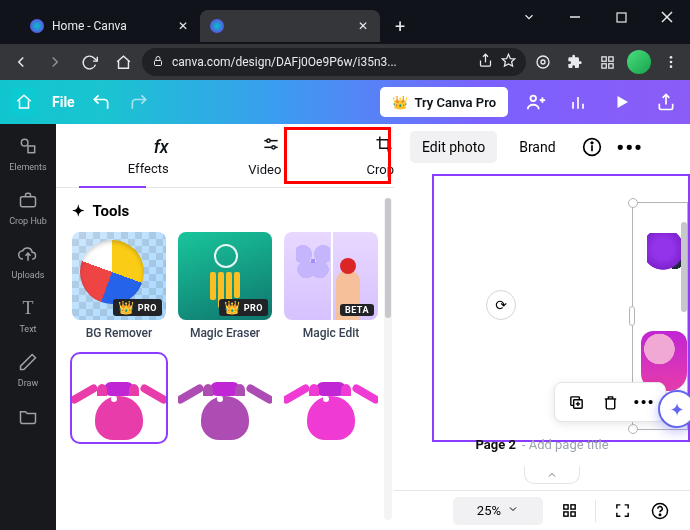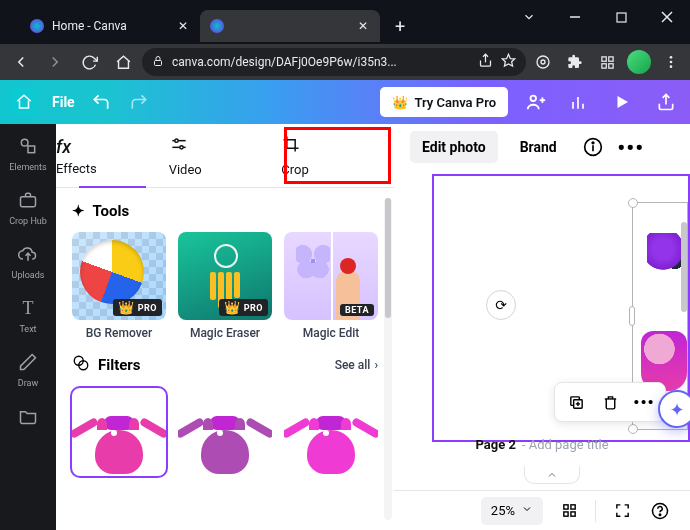--- a/index.html
+++ b/index.html
@@ -37,21 +37,21 @@
 .bar-ic { width: 28px; height: 28px; display:flex;align-items:center;justify-content:center;color:#fff; }
 .play-btn { width: 32px; height: 32px; display:flex;align-items:center;justify-content:center;color:#fff; }
 
 
 .main { display: flex; height: calc(530px - 44px - 36px - 44px); }
 .rail { width: 56px; background: #17191d; display: flex; flex-direction: column; align-items:center; padding-top: 10px; gap: 16px; color: #a1a1aa; font-size: 9px; }
 .rail-item { display:flex; flex-direction:column; align-items:center; gap:4px; }
 .rail-item .ic { width: 24px; height: 24px; display:flex;align-items:center;justify-content:center; font-size:18px; }
 .panel { width: 338px; background:#fff; display:flex; flex-direction:column; box-shadow: 1px 0 0 #e5e5e5; }
 .panel-tabs { display:flex; height: 64px; border-bottom: 1px solid #e5e5e5; }
-.ptab { flex:1; display:flex; flex-direction:column; align-items:flex-start; justify-content:center; gap:4px; font-size:13px; color:#0e1318; position:relative; }
+.ptab { flex:1; display:flex; flex-direction:column; align-items:flex-end; justify-content:center; gap:4px; font-size:13px; color:#0e1318; position:relative; }
 .ptab .ic { font-size:18px; font-style: italic; font-weight:500; }
 .ptab.active::after { content:""; position:absolute; left:20%; right:20%; bottom:-1px; height:2px; background:#8b3dff; }
 .ptab.highlight { outline: 3px solid #f00; outline-offset: -6px; }
 .panel-body { flex:1; overflow:hidden; padding: 14px 16px 0; position: relative; }
 .section-h { display:flex; align-items:center; gap:8px; font-size:15px; font-weight:700; margin-bottom:12px; }
 .section-h .see-all { margin-left:auto; font-size:12px; font-weight:500; color:#374151; display:flex;align-items:center;gap:4px; }
 .tools-row { display:flex; gap:12px; margin-bottom:14px; }
 .tool-card { width: 94px; display:flex; flex-direction:column; align-items:center; gap:6px; }
 .tool-thumb { width:94px; height:88px; border-radius:8px; position:relative; overflow:hidden; }
 .tool-thumb.bg1 { background: repeating-conic-gradient(#e5e5e5 0 25%, #fff 0 50%) 0 0/14px 14px, linear-gradient(135deg,#cfe8ff,#a7d8ff); background-blend-mode: multiply, normal; }
@@ -79,21 +79,21 @@
 .m-arm.l{left:-10px; transform:rotate(-30deg);} .m-arm.r{right:-10px; transform:rotate(30deg);}
 .m-tuft { width:30px;height:14px;background:#c026d3;border-radius:8px;position:absolute;top:12px;left:25px; }
 .f2 .m-body, .f2 .m-ear, .f2 .m-arm { filter: hue-rotate(-20deg) saturate(.7); }
 .f3 .m-body, .f3 .m-ear, .f3 .m-arm { filter: sepia(.2) saturate(1.6) hue-rotate(-10deg); }
 .panel-scroll { position:absolute; right:2px; top:10px; bottom:10px; width:8px; background:#f4f4f5; border-radius:4px; }
 .panel-knob { position:absolute; top:0; left:1px; width:6px; height:120px; background:#c7c7cc; border-radius:4px; }
 
 
 .canvas-area { flex:1; display:flex; flex-direction:column; background:#fff; position:relative; }
 .canvas-toolbar { height: 46px; display:flex; align-items:center; gap:10px; padding: 0 16px; }
-.ct-btn { height:32px; padding:0 12px; background:#f1f1f3; border-radius:5px; font-size:14px; font-weight:700; display:flex;align-items:center; }
+.ct-btn { height:32px; padding:0 12px; background:#f1f1f3; border-radius:5px; font-size:14px; font-weight:400; display:flex;align-items:center; }
 .ct-ic { width:28px;height:28px;display:flex;align-items:center;justify-content:center;font-size:20px; }
 .dots { font-size:22px; font-weight:bold; letter-spacing:1px; }
 .canvas-wrap { flex:1; position:relative; overflow:hidden; padding: 0 8px; }
 .page-box { position:absolute; left:38px; top:4px; right:0; height:268px; border:2px solid #8b3dff; background:#fff; }
 .seg-box { position:absolute; right:0; top:26px; width:56px; height:228px; border:1px solid #b4b4b8; background:#fff; }
 .seg-tl, .seg-bl { position:absolute; width:10px;height:10px;border:1.5px solid #b4b4b8;background:#fff;border-radius:50%; left:-5px; }
 .seg-tl{top:-5px} .seg-bl{bottom:-5px}
 .seg-ml { position:absolute; left:-4px; top:50%; transform:translateY(-50%); width:6px; height:20px; background:#fff; border:1.5px solid #b4b4b8; border-radius:3px; }
 .mini-monster-a { position:absolute; right:0; top:30px; width:40px; height:40px; background: radial-gradient(circle at 40% 40%, #9333ea 30%, #7e22ce 60%, transparent 62%), radial-gradient(circle at 70% 70%, #1f2937 20%, transparent 21%); }
 .mini-monster-b { position:absolute; right:0; top:128px; width:46px; height:60px; background: radial-gradient(circle at 40% 30%, #f0a8d4 30%, transparent 31%), linear-gradient(#c026d3,#e83cab); border-radius:12px 12px 18px 18px; }
@@ -103,21 +103,21 @@
 .ai-btn { position:absolute; bottom:62px; right:-6px; width:38px;height:38px;border-radius:50%;background:#fff; border:2px solid #6366f1; display:flex;align-items:center;justify-content:center; box-shadow:0 4px 12px rgba(99,102,241,.4); }
 .page-cap { position:absolute; bottom:38px; left:0; right:0; text-align:center; font-size:13px; color:#4b5563; display:flex; justify-content:center; gap:6px; }
 .page-cap .pg { font-weight:700; color:#111; }
 .page-cap .add { color:#9ca3af; }
 .collapse-tab { position:absolute; bottom:6px; left:44%; width:56px; height:18px; background:#fff; border:1px solid #e5e5e5; border-top:none; border-radius:0 0 10px 10px; display:flex;align-items:center;justify-content:center; }
 .vscroll { position:absolute; right:2px; top:50px; bottom:120px; width:8px; }
 .vknob { position:absolute; top:2px; width:6px; height:90px; background:#c7c7cc; border-radius:4px; right:1px; }
 
 
 .status { height:40px; background:#fff; border-top:1px solid #e5e5e5; display:flex; align-items:center; justify-content:flex-end; padding:0 18px; gap:14px; font-size:13px; }
-.zoom { display:flex;align-items:center; gap:6px; background:#f1f1f3; height:28px; padding:0 10px; border-radius:5px; }
+.zoom { display:flex;align-items:center; gap:6px; background:#f1f1f3; height:28px; padding:0 24px; border-radius:5px; }
 .st-ic { width:24px;height:24px;display:flex;align-items:center;justify-content:center;font-size:17px; }
 .vsep { width:1px; height:22px; background:#e5e5e5; }
 </style>
 </head>
 <body>
 
 <div class="titlebar">
   <div class="tabs">
     <div class="tab">
       <span class="favicon" style="background:radial-gradient(circle,#00c4cc,#7d2ae8);"></span>
@@ -392,31 +392,20 @@
               <div class="hand"></div>
               <div class="rose"></div>
               <div class="divide"></div>
               <div class="badge">
                 <span>BETA</span>
               </div>
             </div>
           <div class="label">Magic Edit</div>
         </div>
       </div>
-      <div class="section-h">
-          <span><svg width="18" height="18" viewBox="0 0 24 24" fill="none" stroke="currentColor" stroke-width="1.8">
-              <circle cx="9" cy="9" r="6"></circle>
-              <circle cx="15" cy="15" r="6"></circle>
-            </svg></span>
-          <span>Filters</span>
-          <span class="see-all">
-            <span>See all</span>
-            <span>›</span>
-          </span>
-        </div>
       <div class="filters-row">
         <div class="filter-thumb sel">
             <div class="monster">
               <div class="m-tuft"></div>
               <div class="m-ear l"></div>
               <div class="m-ear r"></div>
               <div class="m-arm l"></div>
               <div class="m-arm r"></div>
               <div class="m-body"></div>
               <div class="m-eye"></div>

